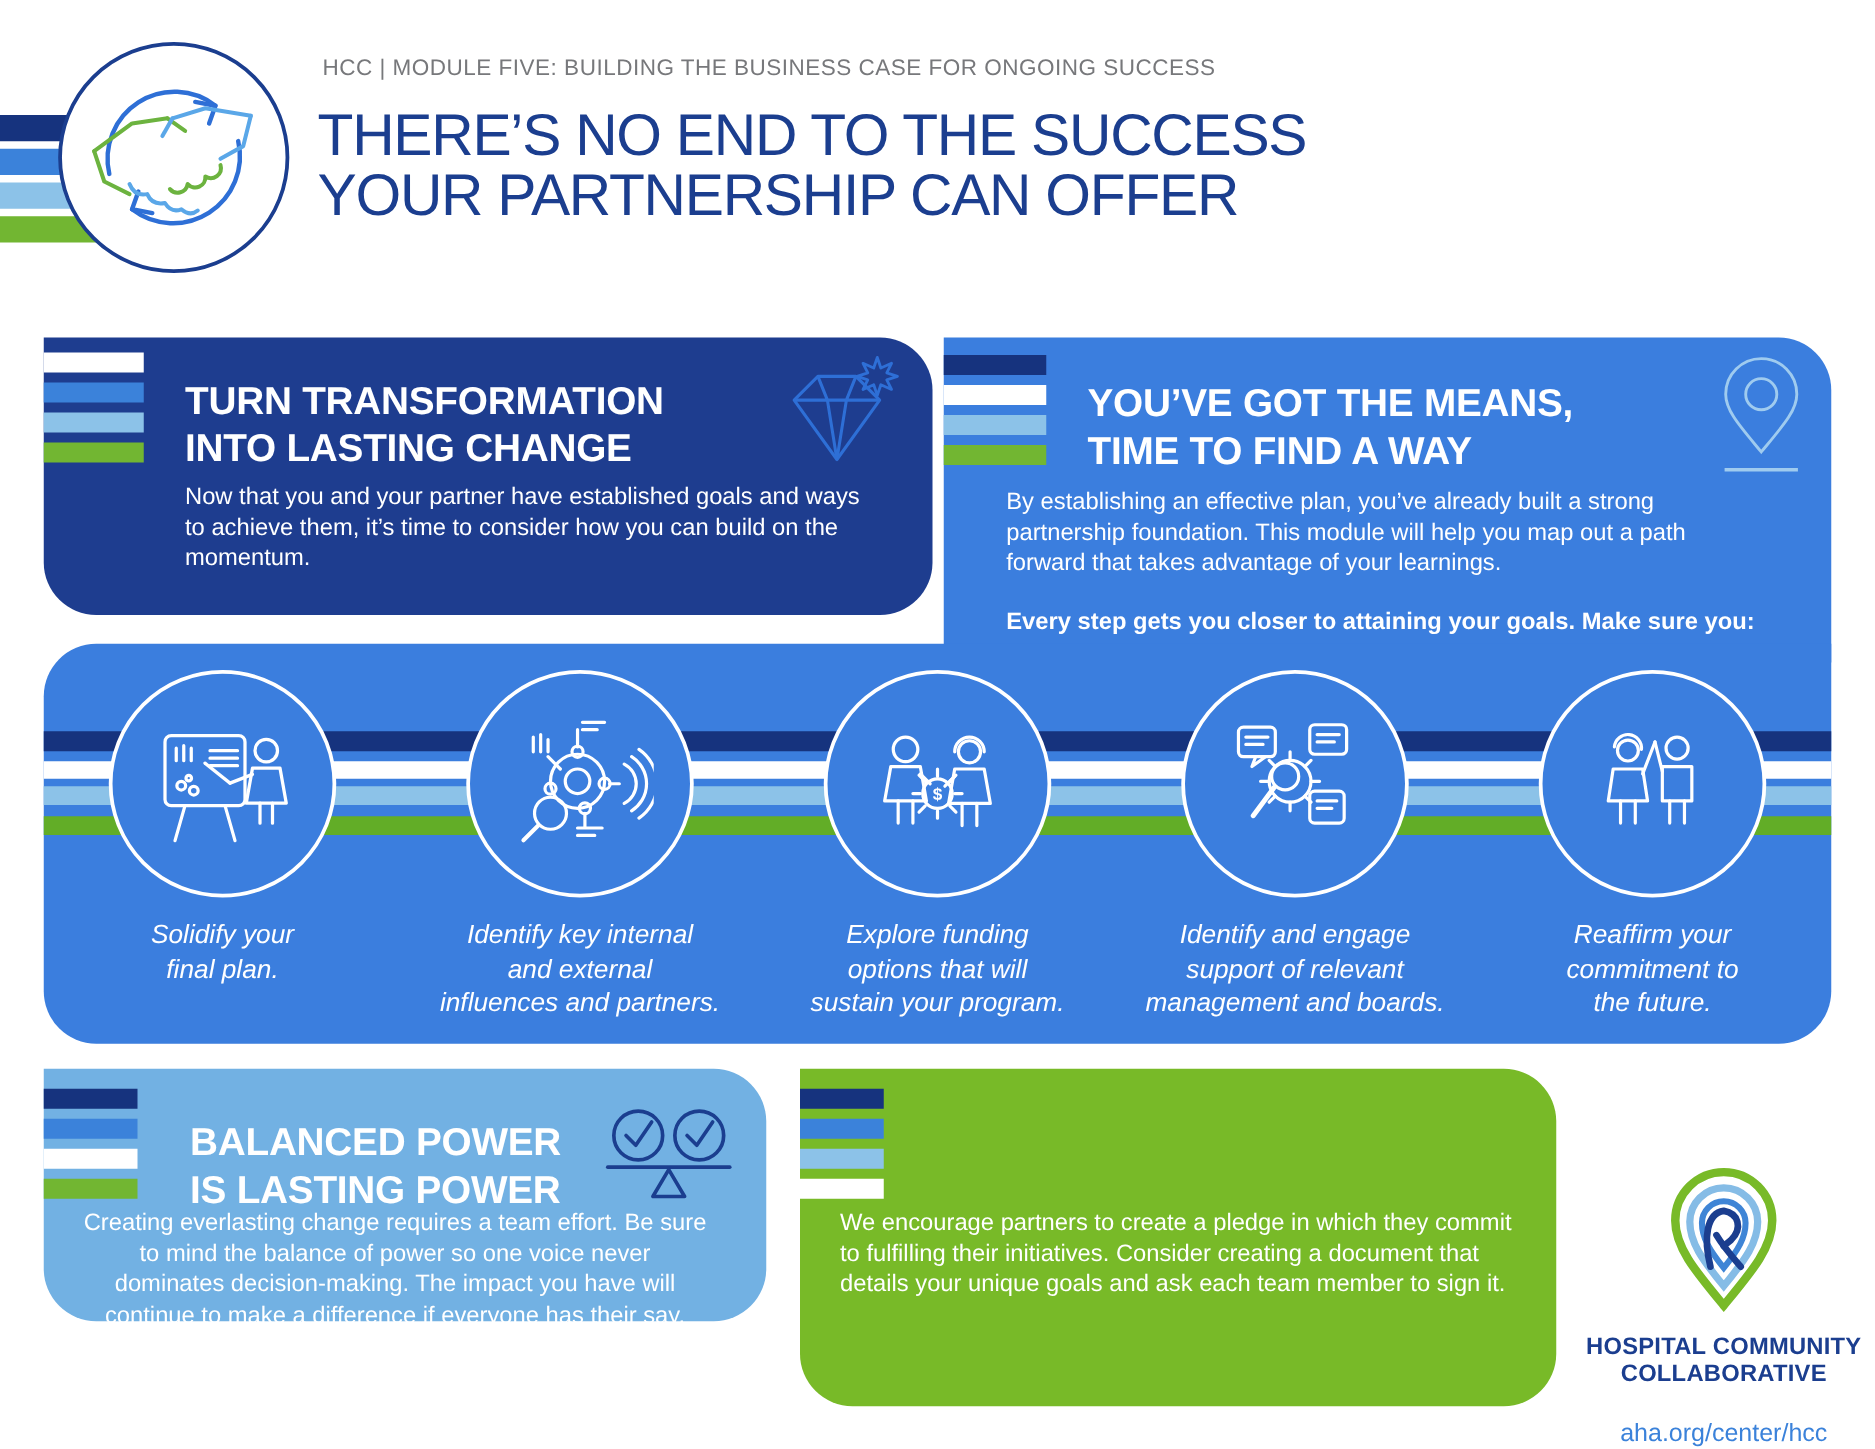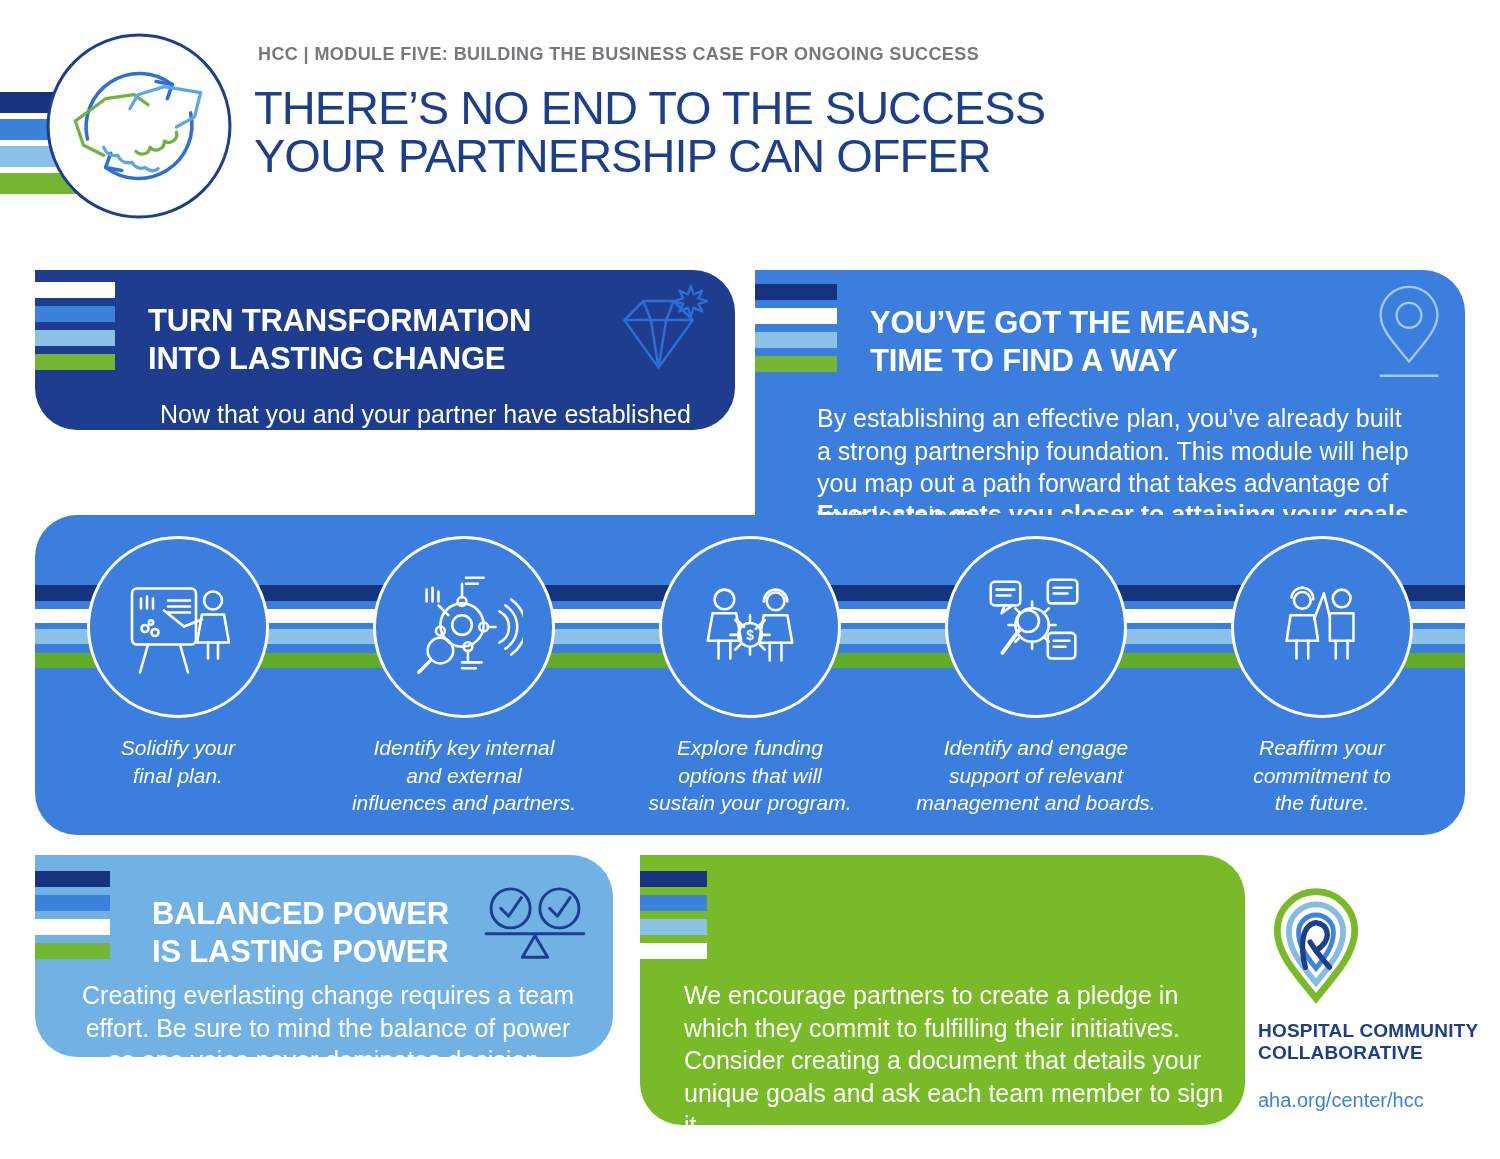--- a/index.html
+++ b/index.html
@@ -3,39 +3,39 @@
 <meta charset="utf-8">
 <style>
   html,body{margin:0;padding:0;}
   body{width:1500px;height:1159px;background:#ffffff;font-family:"Liberation Sans","DejaVu Sans",sans-serif;overflow:hidden;}
   .page{position:relative;width:1500px;height:1159px;background:#fff;}
   .pre{white-space:pre-line;}
 
   
   .hero-stripes{position:absolute;left:0;top:92px;width:103px;}
   .hero-stripes .bar{height:21px;margin-bottom:6px;}
-  .eyebrow{position:absolute;left:258px;top:44px;font-size:18px;font-weight:bold;color:#77787b;letter-spacing:.4px;}
+  .eyebrow{position:absolute;left:258px;top:44px;font-size:18px;font-weight:normal;color:#77787b;letter-spacing:.4px;}
   .page-title{position:absolute;left:254px;top:84px;font-size:47px;font-weight:normal;color:#1b3e8f;line-height:1.02;letter-spacing:-1px;}
   .hero-logo{position:absolute;left:43px;top:30px;width:192px;height:192px;}
 
   
   .navy{background:#16337e;}
   .white{background:#ffffff;}
   .blue{background:#3b82da;}
   .lightblue{background:#8cc2e8;}
   .green{background:#72b632;}
 
   
   .card{position:absolute;color:#fff;}
   .card h2{margin:0;font-size:31px;font-weight:bold;line-height:1.23;letter-spacing:-.2px;}
-  .card p{margin:12px;font-size:25px;line-height:1.3;}
+  .card p{margin:0;font-size:19px;line-height:1.3;}
   .stripes{position:absolute;left:0;}
   .stripes .bar{height:16px;margin-bottom:8px;}
 
-  .card-transform{left:35px;top:270px;width:700px;height:160px;background:#1e3d8f;border-radius:0 42px 42px 42px;}
+  .card-transform{left:35px;top:270px;width:700px;height:222px;background:#1e3d8f;border-radius:0 42px 42px 42px;padding-left:11px;}
   .card-transform .stripes{top:12px;width:80px;}
   .card-transform h2{position:absolute;left:113px;top:32px;}
   .card-transform p{position:absolute;left:113px;top:116px;width:550px;}
   .card-transform .corner-icon{position:absolute;right:26px;top:14px;}
 
   .card-means{left:755px;top:270px;width:710px;height:260px;background:#3b7ede;border-radius:0 42px 0 0;}
   .card-means .stripes{top:14px;width:82px;}
   .card-means h2{position:absolute;left:115px;top:34px;}
   .card-means .body1{position:absolute;left:50px;top:120px;width:605px;}
   .card-means .body2{position:absolute;left:50px;top:216px;width:640px;font-weight:bold;}
@@ -59,21 +59,21 @@
   .card-balanced h2{position:absolute;left:117px;top:40px;}
   .card-balanced p{position:absolute;left:31px;top:112px;width:500px;text-align:center;}
   .card-balanced .corner-icon{position:absolute;right:26px;top:28px;}
 
   .card-promise{left:640px;top:855px;width:605px;height:270px;background:#78ba28;border-radius:0 42px 42px 42px;}
   .card-promise .stripes{top:16px;width:67px;}
   .card-promise h2{position:absolute;left:105px;top:40px;}
   .card-promise p{position:absolute;left:32px;top:112px;width:545px;}
 
   
-  .hcc-block{position:absolute;left:1258px;top:882px;width:242px;}
+  .hcc-block{position:absolute;left:1258px;top:928px;width:242px;text-align:center;}
   .hcc-name{margin-top:6px;font-size:19px;font-weight:bold;color:#1b3e8f;line-height:1.18;letter-spacing:.2px;}
   .hcc-url{display:inline-block;margin-top:24px;font-size:20px;color:#3b82da;text-decoration:none;}
 </style>
 </head>
 <body>
 
 <div class="page">
 
   <div class="hero-stripes">
     <div class="bar navy"></div>

